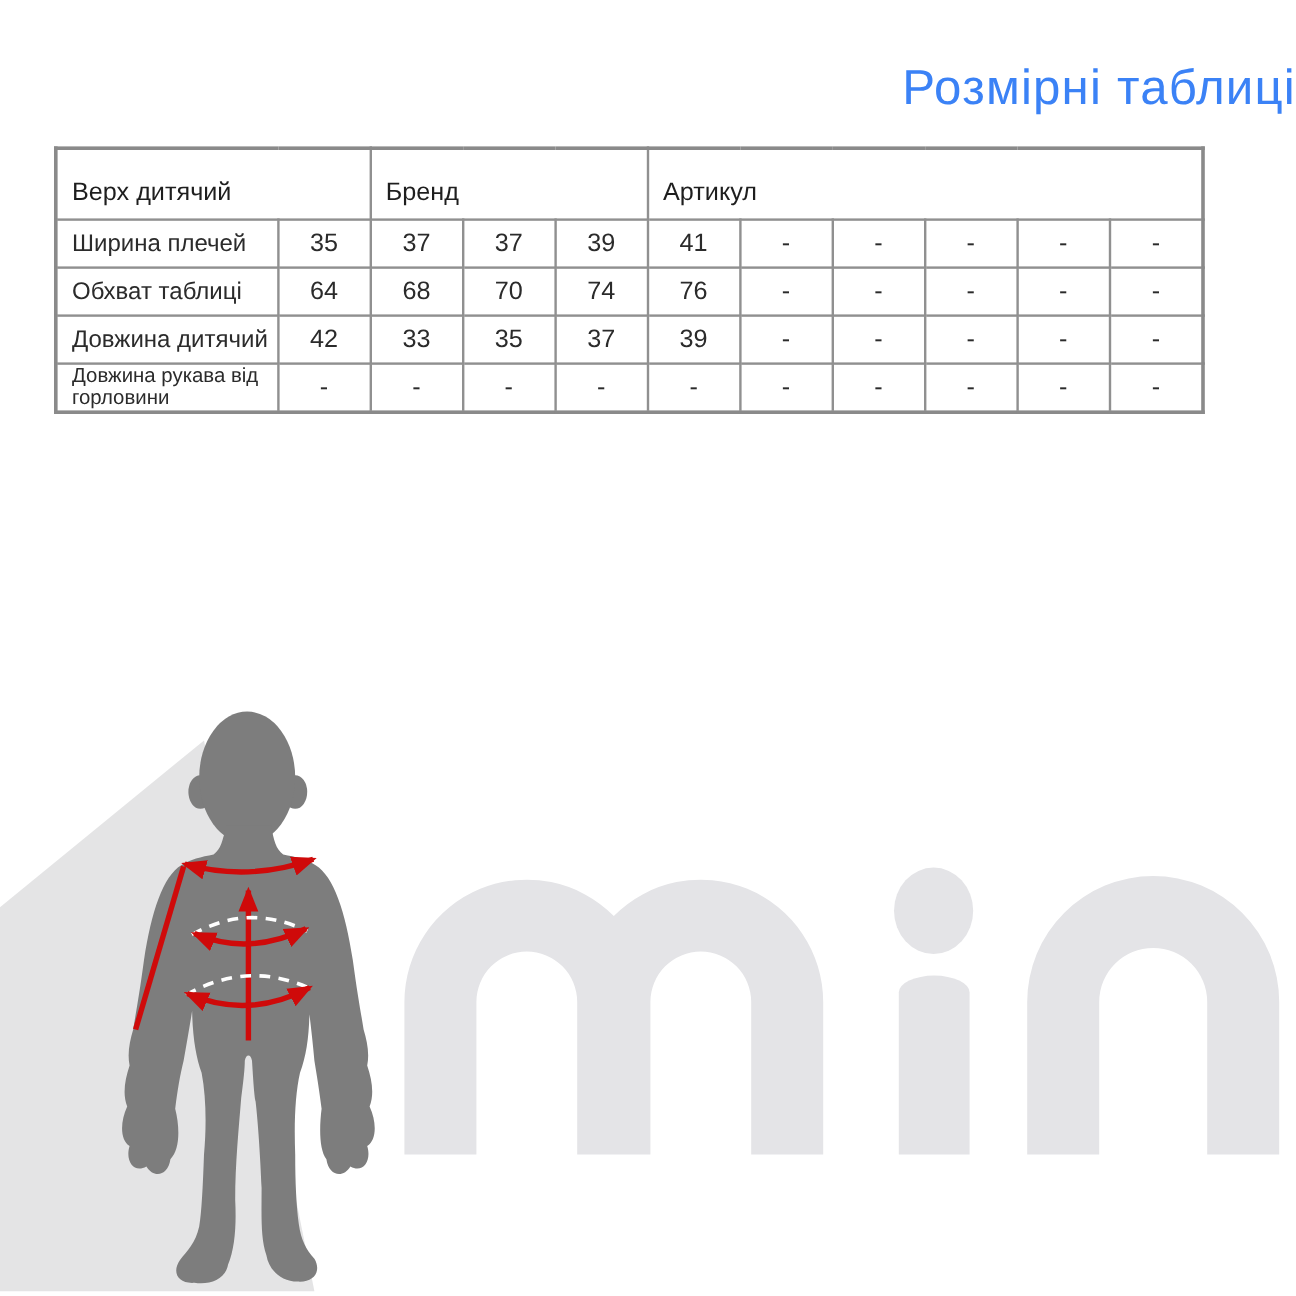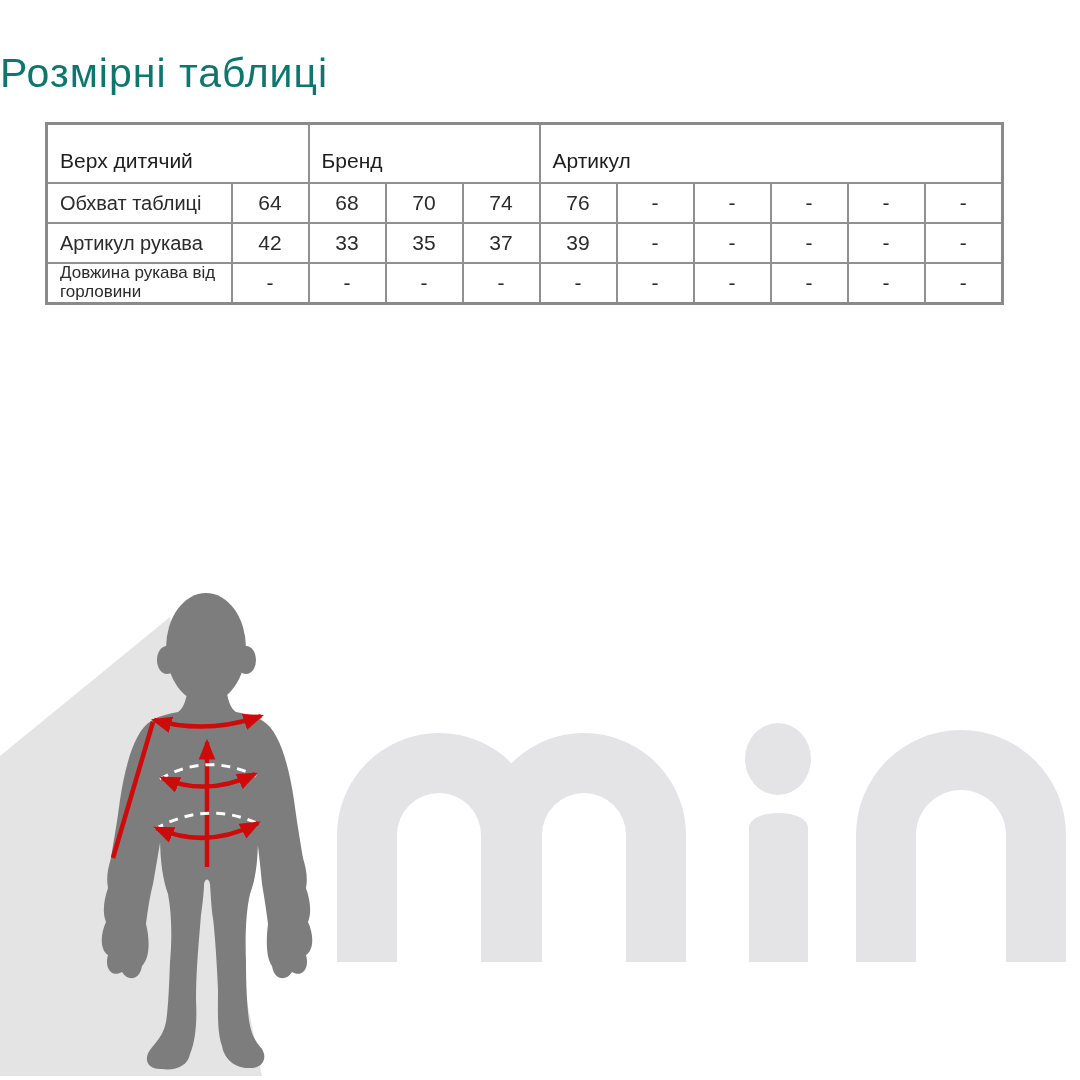--- a/index.html
+++ b/index.html
@@ -1,22 +1,22 @@
 <!DOCTYPE html>
 <html><head>
 <meta charset="utf-8">
 <style>
   html,body{margin:0;padding:0;}
   body{
     width:1080px;height:1080px;position:relative;overflow:hidden;
     background:#ffffff;font-family:"Liberation Sans", sans-serif;
   }
   .page-title{
-    position:absolute;top:50px;left:0;width:1080px;text-align:left;
-    font-size:41px;letter-spacing:1px;color:#0f766e;font-weight:400;
+    position:absolute;top:50px;left:0;width:1080px;text-align:right;
+    font-size:41px;letter-spacing:1px;color:#3b82f6;font-weight:400;
   }
   table.size-table{
     position:absolute;left:45px;top:122px;width:958px;
     border-collapse:collapse;table-layout:fixed;
     border:3px solid #8a8a8a;
   }
   table.size-table td{
     border:2px solid #909090;
     color:#2b2b2b;font-size:21px;text-align:center;vertical-align:middle;
     padding:0;height:38px;overflow:hidden;white-space:nowrap;
@@ -48,34 +48,47 @@
     <col style="width:78px">
   </colgroup>
   <tbody>
     <tr class="hdr">
       <td colspan="2" class="prod">Верх дитячий</td>
       <td colspan="3">Бренд</td>
       <td colspan="6">Артикул</td>
     </tr>
 
       <tr>
+        <td class="rowlabel">Ширина плечей</td>
+        <td>35</td>
+        <td>37</td>
+        <td>37</td>
+        <td>39</td>
+        <td>41</td>
+        <td>-</td>
+        <td>-</td>
+        <td>-</td>
+        <td>-</td>
+        <td>-</td>
+      </tr>
+      <tr>
         <td class="rowlabel">Обхват таблиці</td>
         <td>64</td>
         <td>68</td>
         <td>70</td>
         <td>74</td>
         <td>76</td>
         <td>-</td>
         <td>-</td>
         <td>-</td>
         <td>-</td>
         <td>-</td>
       </tr>
       <tr>
-        <td class="rowlabel">Артикул рукава</td>
+        <td class="rowlabel">Довжина дитячий</td>
         <td>42</td>
         <td>33</td>
         <td>35</td>
         <td>37</td>
         <td>39</td>
         <td>-</td>
         <td>-</td>
         <td>-</td>
         <td>-</td>
         <td>-</td>

